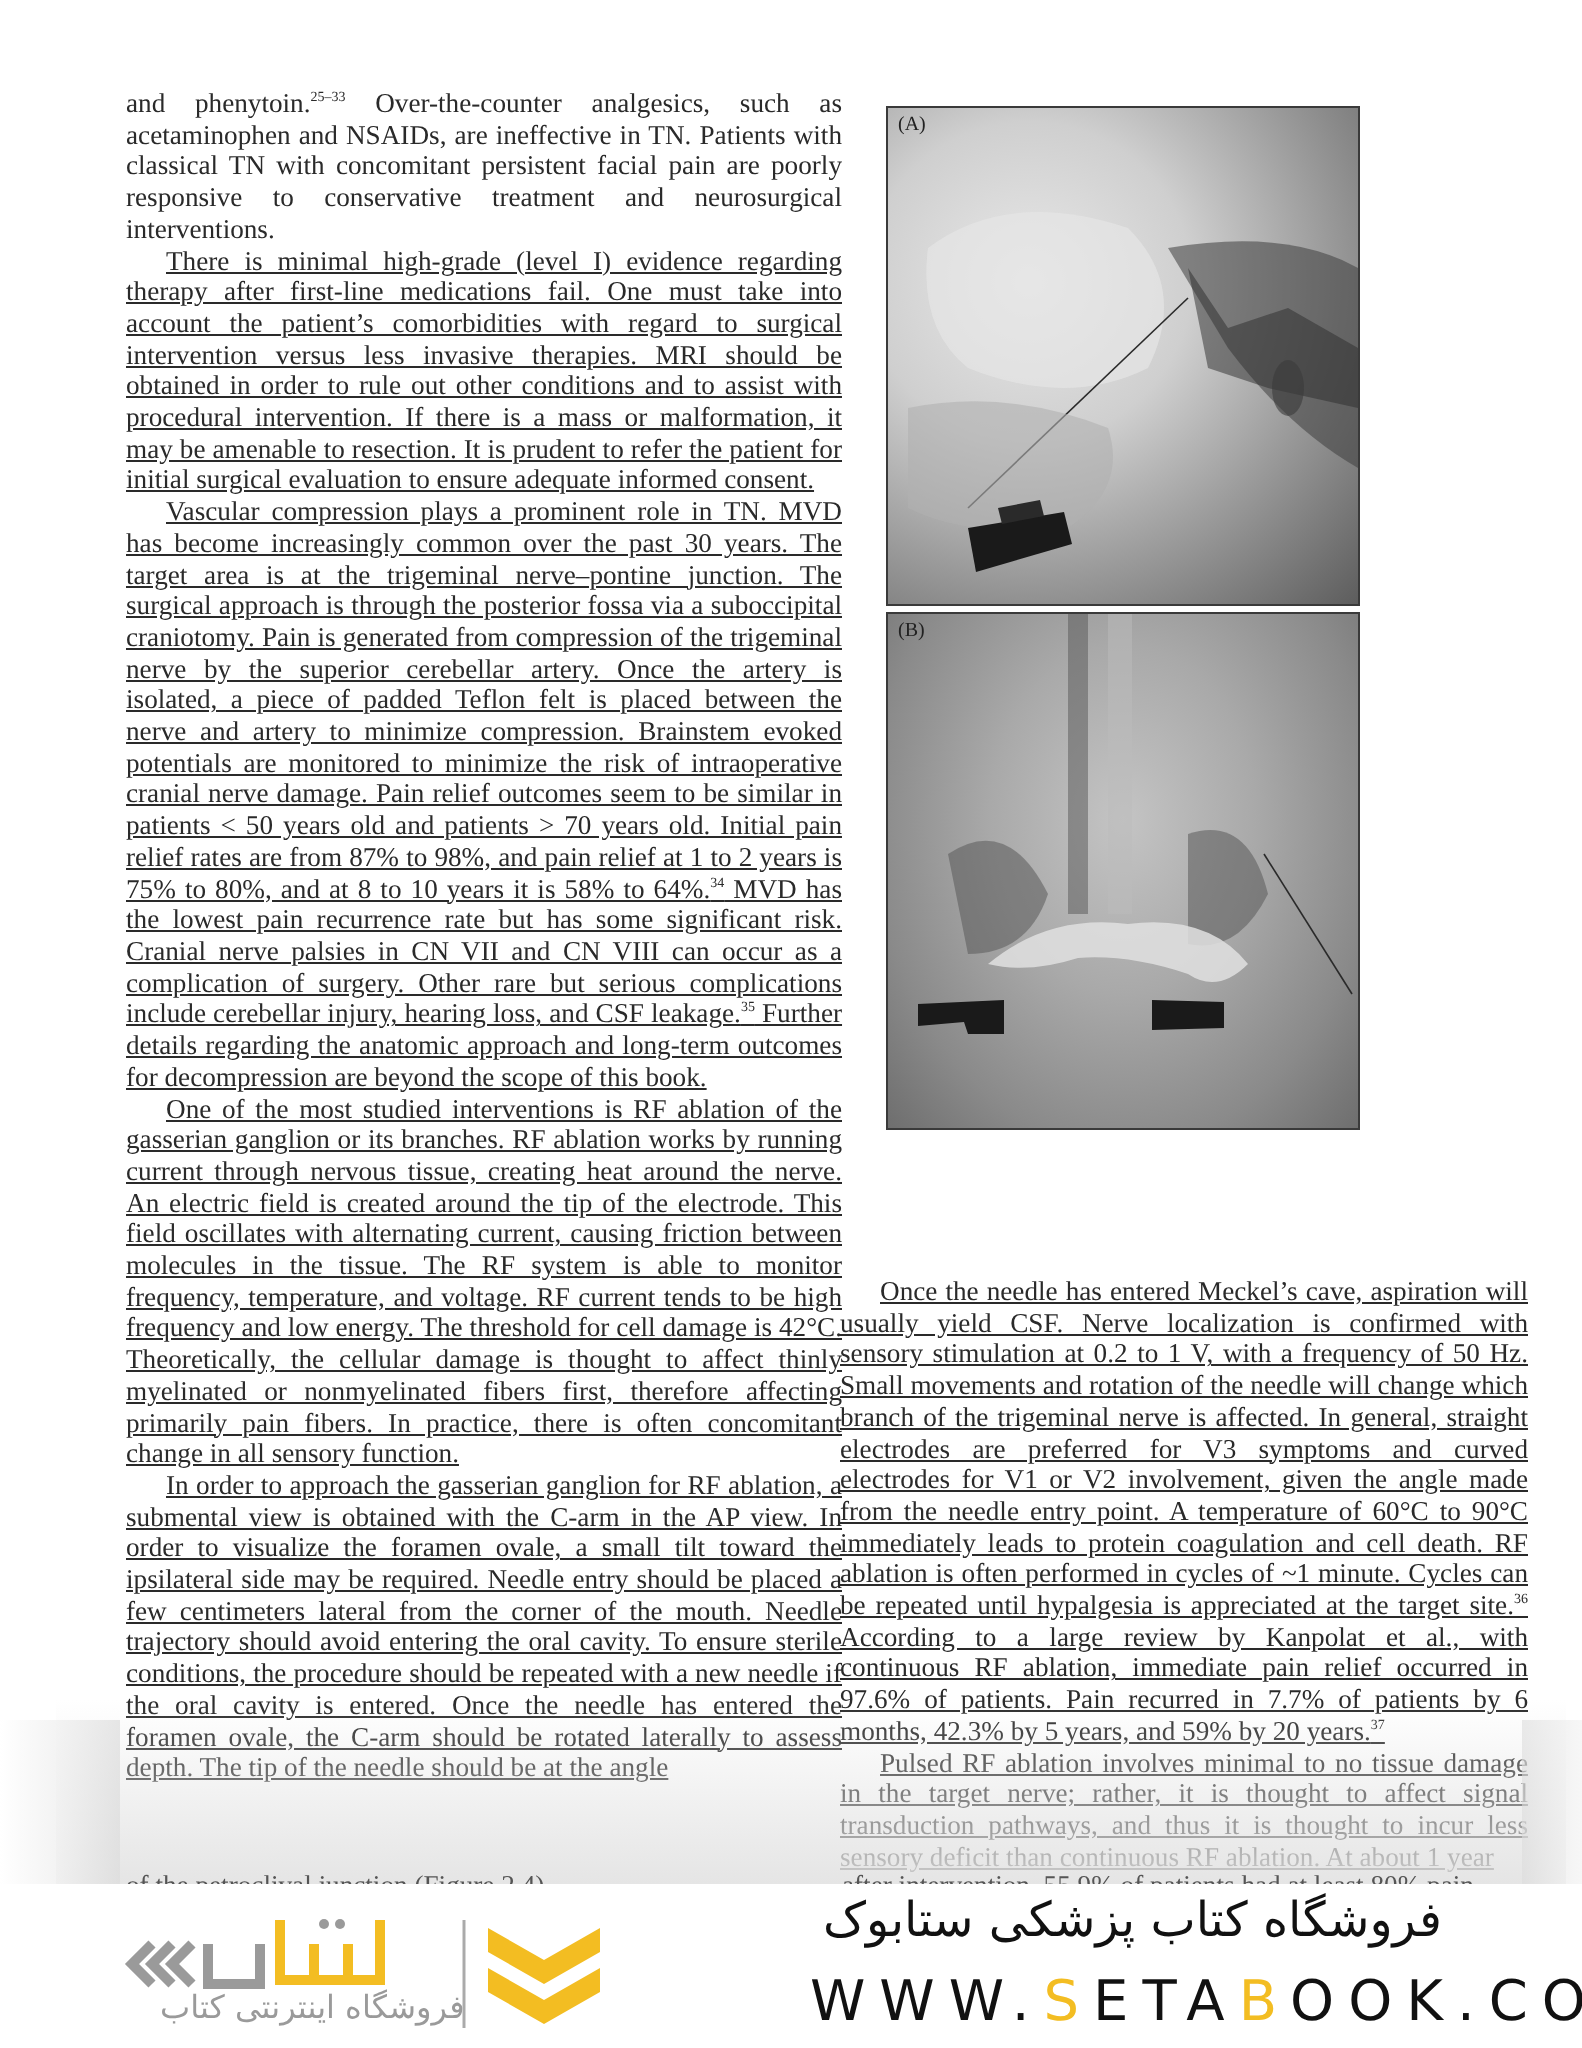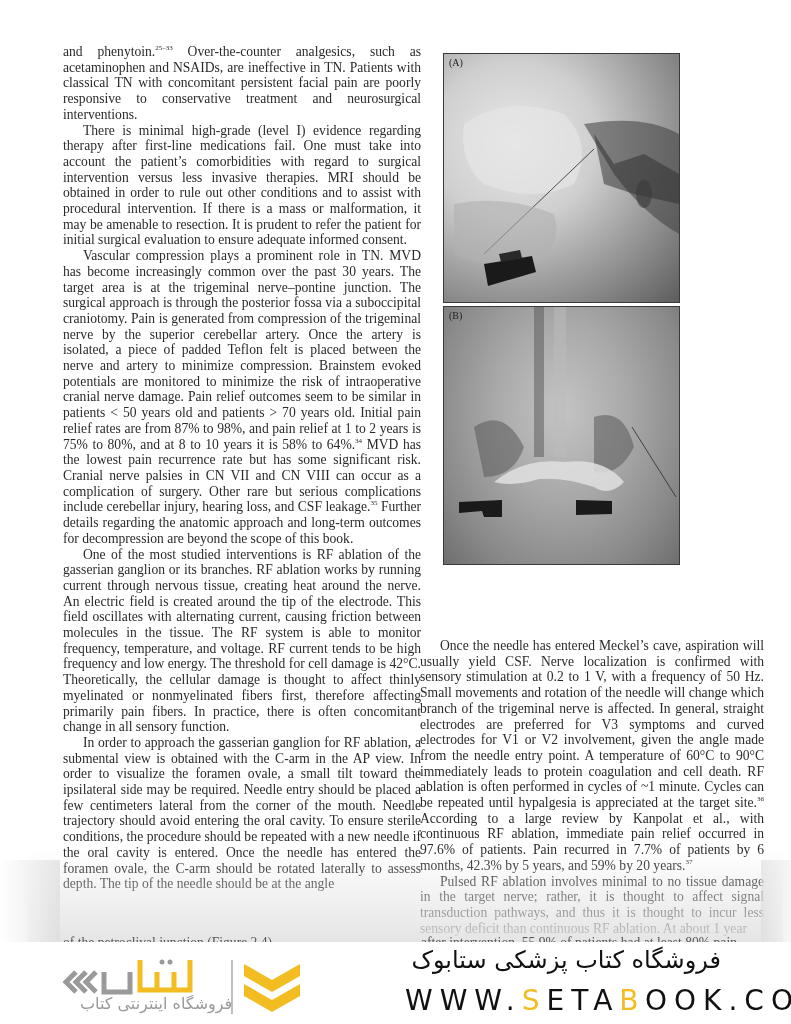--- a/index.html
+++ b/index.html
@@ -30,21 +30,21 @@
   }
   .col-left {
     position: absolute; left: 63px; top: 44px; width: 358px;
     font-size: 13.6px; line-height: 15.7px; text-align: justify;
   }
   .col-right-text {
     position: absolute; left: 420px; top: 638px; width: 344px;
     font-size: 13.6px; line-height: 15.7px; text-align: justify;
   }
   p { margin: 0; }
-  p.indent { text-indent: 20px; }
+  p.indent { text-indent: 20px; text-decoration: underline; }
   sup { font-size: 7px; line-height: 0; vertical-align: super; }
   .figure {
     position: absolute; left: 443px; top: 53px; width: 237px;
   }
   .panel {
     position: relative; width: 235px; border: 1px solid #3a3a3a;
     overflow: hidden;
   }
   .panel-a { height: 248px; background: radial-gradient(ellipse at 30% 35%, #e8e8e8 0%, #cfcfcf 35%, #9a9a9a 65%, #5d5d5d 100%); }
   .panel-b { height: 257px; margin-top: 3px; background: radial-gradient(ellipse at 50% 40%, #c4c4c4 0%, #a9a9a9 40%, #8a8a8a 75%, #6e6e6e 100%); }

